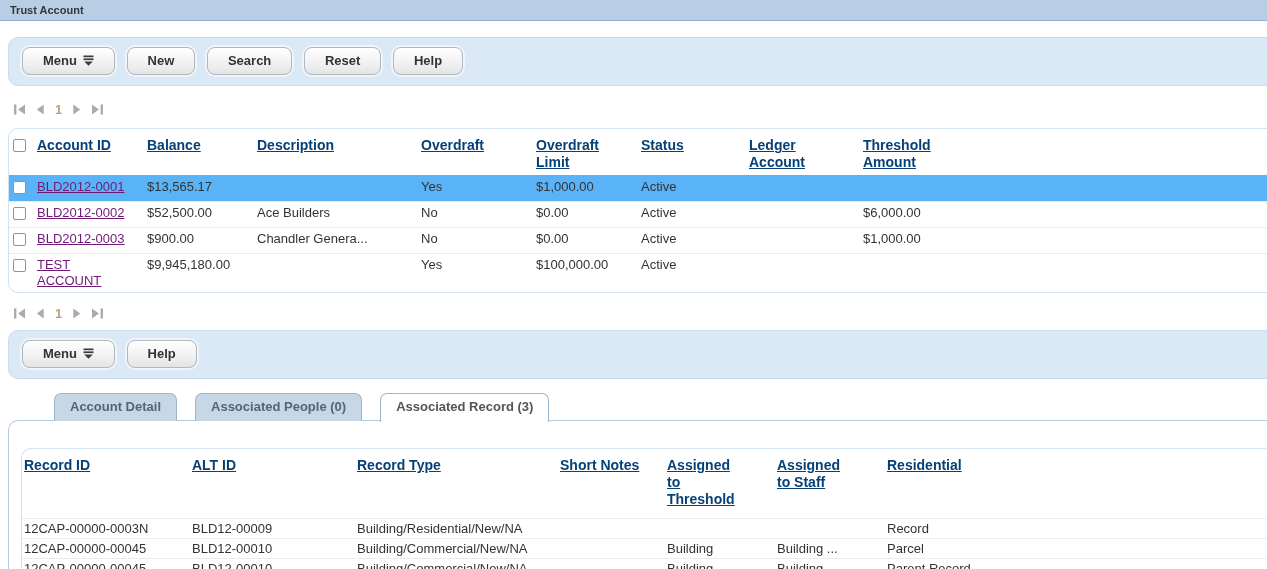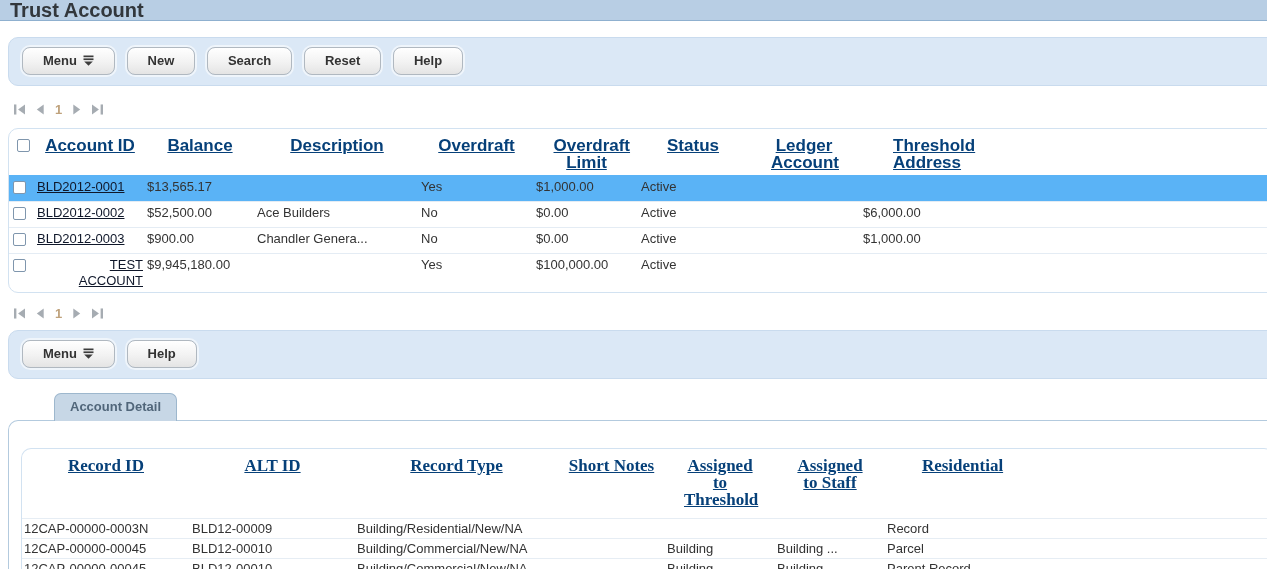--- a/index.html
+++ b/index.html
@@ -2,21 +2,21 @@
 <html><head>
 <meta charset="utf-8">
 <style>
   * { margin:0; padding:0; box-sizing:border-box; }
   html,body { width:1267px; height:569px; overflow:hidden; background:#fff;
     font-family:"Liberation Sans", sans-serif; font-size:13px; color:#333; }
 
   
   .title-bar { height:21px; line-height:20px; background:#b8cee4;
     border-bottom:1px solid #8fb0cf; padding-left:10px;
-    font-size:20px; font-weight:bold; color:#32373c; }
+    font-size:11px; font-weight:bold; color:#32373c; }
 
   
   .band { margin-left:8px; width:1273px; background:#dbe8f6;
     border:1px solid #c9dbee; border-radius:10px; padding:9px 0 10px 5px; }
   .band-1 { margin-top:16px; }
   .band-2 { margin-top:9px; }
   .btn { display:inline-block; margin-left:8px; padding:5px 20px 6px;
     background:linear-gradient(#ffffff,#f2f2f2 55%,#e4e4e4);
     border:1px solid #b0b8c0; border-radius:8px; box-shadow:0 0 0 2px rgba(255,255,255,.55);
     font-weight:bold; font-size:13px; color:#333; cursor:pointer; white-space:nowrap; }
@@ -27,52 +27,52 @@
   .pager-1 { margin-top:15px; }
   .pager-2 { margin-top:12px; }
   .pager svg { display:block; fill:#a6acb2; }
   .pager .page-num { color:#bfa27c; font-weight:bold; font-size:13px; padding:0 1px; }
 
   
   .grid-box { margin-left:8px; width:1273px; background:#fff;
     border:1px solid #d2e2f1; border-radius:10px; overflow:hidden; }
   .grid-box-1 { margin-top:11px; }
   table { border-collapse:collapse; table-layout:fixed; width:100%; }
-  th { text-align:center; vertical-align:top; padding:8px 2px 4px;
-    color:#064079; font-size:17px; line-height:17px; }
+  th { text-align:left; vertical-align:top; padding:8px 2px 4px;
+    color:#064079; font-size:14px; line-height:17px; }
   th span { text-decoration:underline; font-weight:bold; cursor:pointer; }
   th span.w2 { display:inline-block; max-width:66px; }
   th span.w3 { display:inline-block; max-width:72px; }
   td { padding:3px 2px; line-height:16px; color:#333; white-space:nowrap;
     overflow:hidden; vertical-align:top; }
   tbody tr { border-top:1px solid #e4ecf4; }
   tbody tr.selected { background:#5ab3f6; border-top-color:#5ab3f6; }
   .cb-cell { padding-left:4px; }
   .checkbox { display:inline-block; width:13px; height:13px; background:#fff;
     border:1px solid #7f96ad; border-radius:2px; margin-top:2px; cursor:pointer; }
-  a.acct-link { color:#0f172a; text-decoration:underline; cursor:pointer; }
+  a.acct-link { color:#701a75; text-decoration:underline; cursor:pointer; }
   a.acct-link.wrap { display:inline-block; max-width:72px; white-space:normal; }
-  td.wrapcell { white-space:normal;text-align:right; }
+  td.wrapcell { white-space:normal; }
 
   
   .tabs { display:flex; gap:18px; align-items:flex-start; margin:14px 0 0 54px;
     position:relative; z-index:3; }
   .tab { background:#c7d7e6; border:1px solid #9db7cd; border-bottom:none;
     border-radius:7px 7px 0 0; padding:5px 15px 7px; font-weight:bold;
     font-size:13px; color:#51667a; white-space:nowrap; cursor:pointer; }
   .tab.active { background:#fff; color:#555; position:relative; margin-bottom:-1px;
     padding-bottom:8px; }
 
   
   .panel { position:relative; z-index:1; margin-top:-1px; margin-left:8px;
     width:1273px; height:170px; background:#fff; border:1px solid #b3cade;
     border-bottom:none; border-radius:10px 10px 0 0; padding:27px 0 0 12px; }
   .grid-box-2 { width:1253px; border:1px solid #d2e2f1; border-bottom:none;
     border-radius:10px 10px 0 0; overflow:hidden; background:#fff; }
-  .grid-box-2 th { padding:8px 2px 10px;font-family:Liberation Serif, serif; }
+  .grid-box-2 th { padding:8px 2px 10px; }
   .grid-box-2 td { padding:2px; line-height:15px; }
   .grid-box-2 tbody tr { border-top:1px solid #e6edf4; }
 
   .menu-caret rect, .menu-caret path { fill:#3c3c3c; }
 </style>
 </head>
 <body>
 
 <div class="title-bar">Trust Account</div>
 
@@ -123,21 +123,21 @@
     <thead>
       <tr>
         <th class="cb-cell"><span class="checkbox" style="text-decoration:none"></span></th>
         <th><span>Account ID</span></th>
         <th><span>Balance</span></th>
         <th><span>Description</span></th>
         <th><span>Overdraft</span></th>
         <th><span class="w2">Overdraft Limit</span></th>
         <th><span>Status</span></th>
         <th><span class="w2">Ledger Account</span></th>
-        <th><span class="w2">Threshold Address</span></th>
+        <th><span class="w2">Threshold Amount</span></th>
         <th></th>
       </tr>
     </thead>
     <tbody>
       <tr class="selected">
         <td class="cb-cell"><span class="checkbox"></span></td>
         <td><a class="acct-link">BLD2012-0001</a></td>
         <td>$13,565.17</td>
         <td></td>
         <td>Yes</td>
@@ -209,20 +209,22 @@
   <button class="btn"><span>Menu</span><svg class="menu-caret" width="11" height="11" viewBox="0 0 11 11">
         <rect x="0.5" y="0.5" width="10" height="1.7"></rect>
         <rect x="0.5" y="3.4" width="10" height="1.7"></rect>
         <path d="M1.2 6.6 h8.6 l-4.3 4.2 z"></path>
       </svg></button>
   <button class="btn">Help</button>
 </div>
 
 <div class="tabs">
   <div class="tab">Account Detail</div>
+  <div class="tab">Associated People (0)</div>
+  <div class="tab active">Associated Record (3)</div>
 </div>
 
 <div class="panel">
   <div class="grid-box-2">
     <table>
       <colgroup>
         <col style="width:168px">
           <col style="width:165px">
           <col style="width:203px">
         <col style="width:107px">

